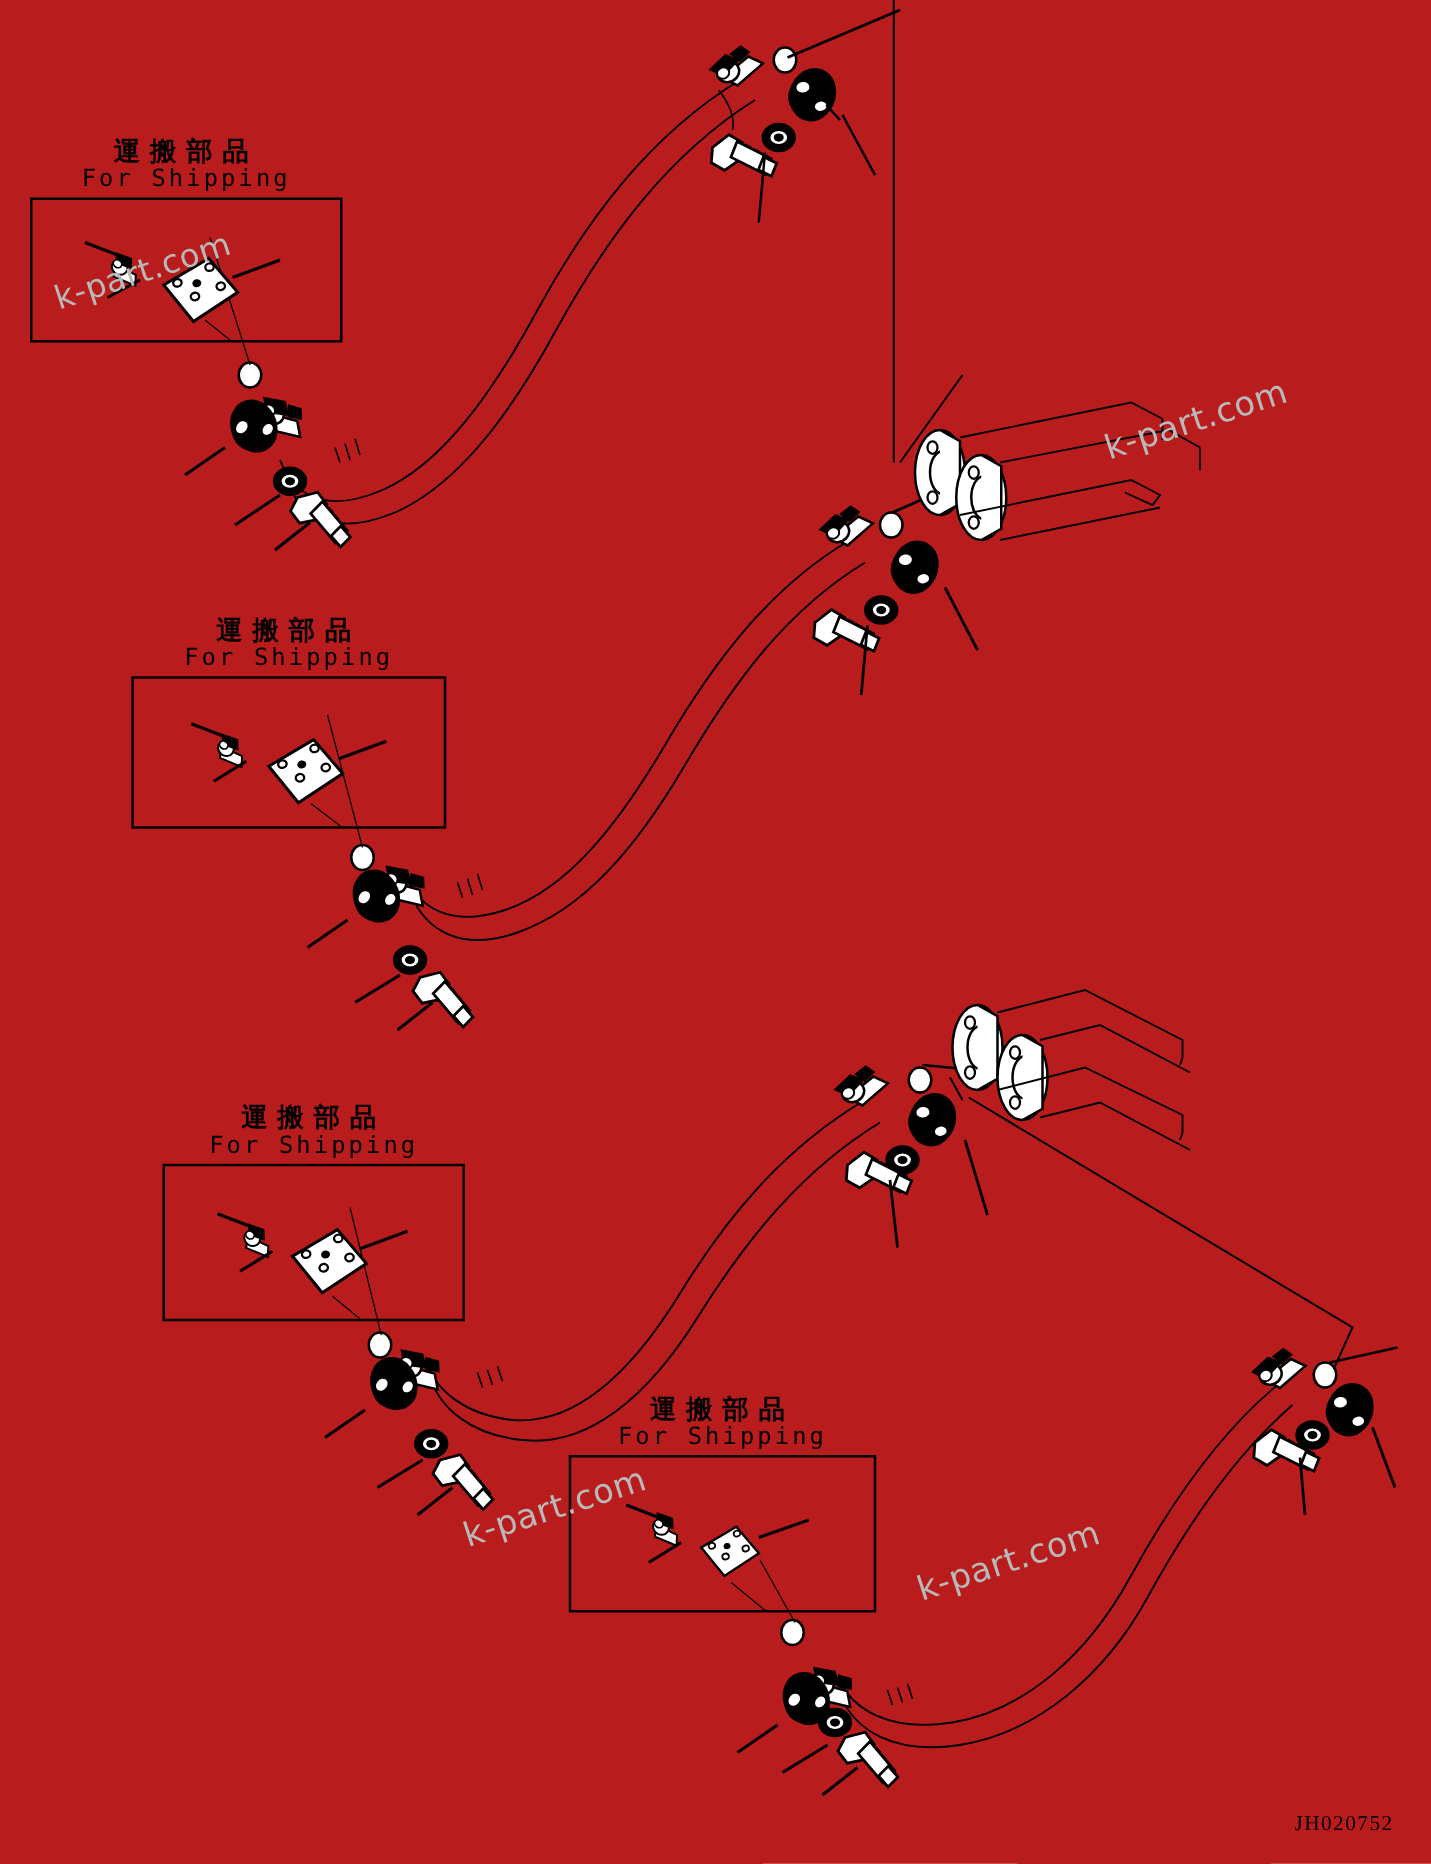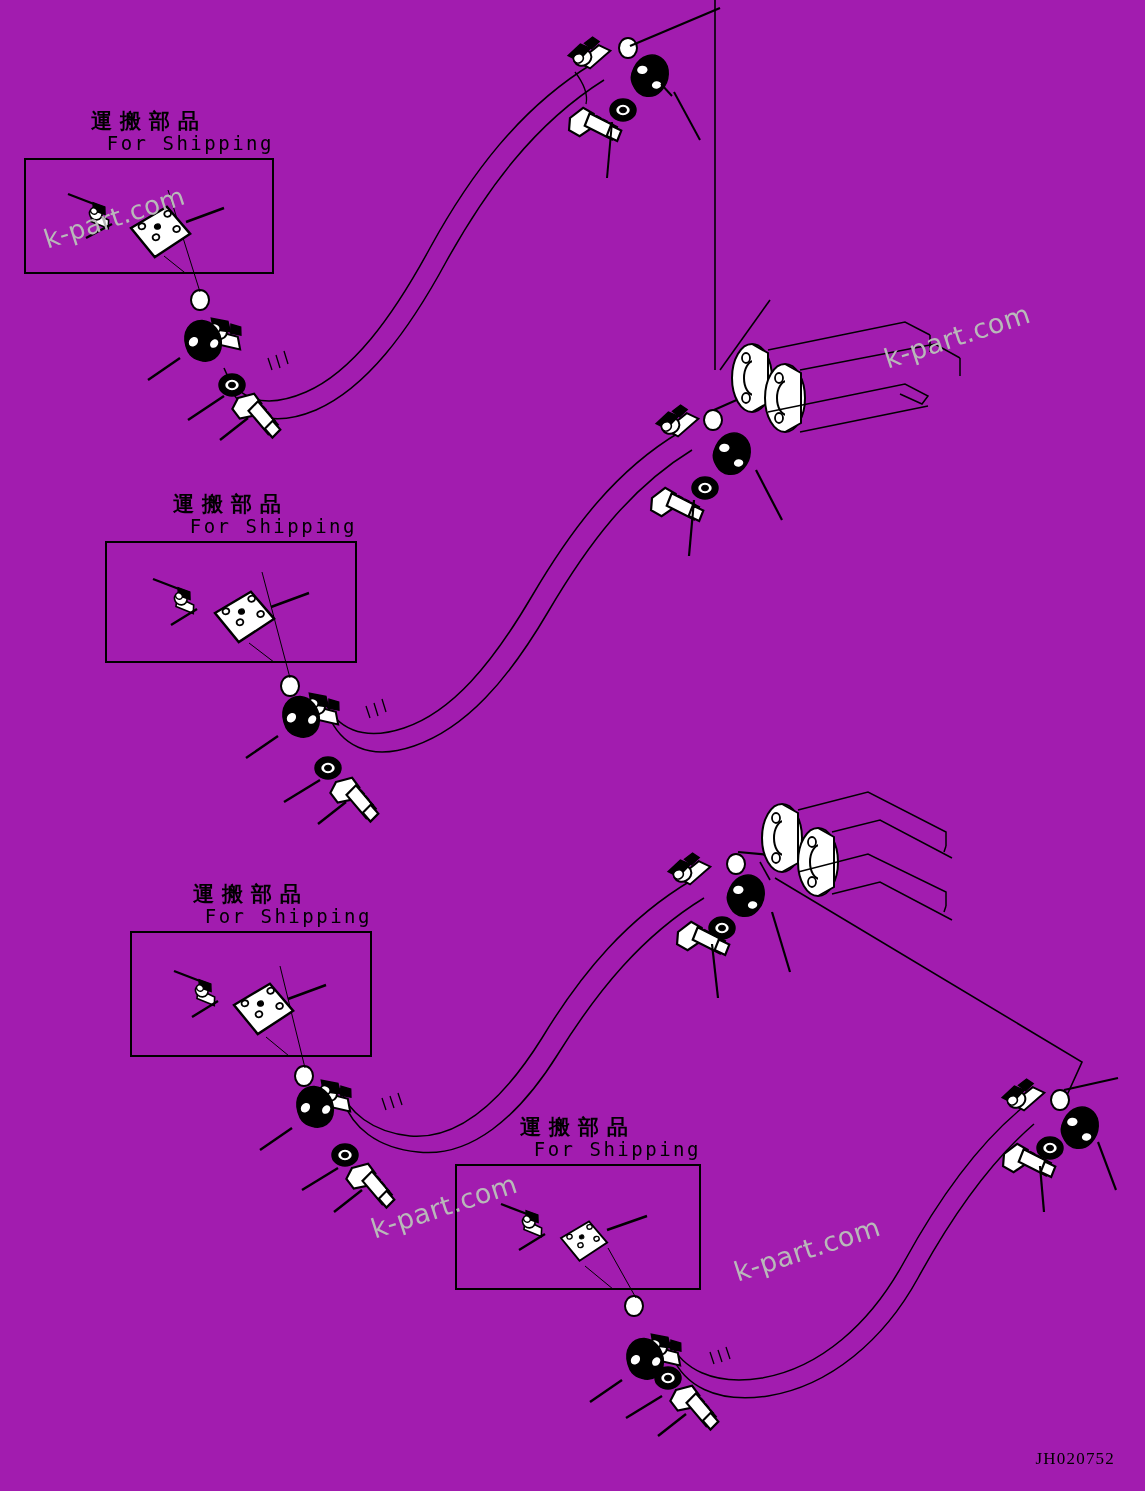--- a/index.html
+++ b/index.html
@@ -2,33 +2,33 @@
 <html><head>
 <meta charset="utf-8">
 <title>JH020752</title>
 <style>
   html,body{margin:0;padding:0;background:#ffffff;}
   body{
     width:1145px;height:1491px;
     font-family:"DejaVu Sans","Liberation Sans",sans-serif;
     position:relative;overflow:hidden;
   }
-  #sheet{position:absolute;left:0;top:0;width:1145px;height:1491px;background:#a21caf;}
+  #sheet{position:absolute;left:0;top:0;width:1145px;height:1491px;background:#b91c1c;}
   svg#drawing{position:absolute;left:0;top:0;width:1145px;height:1491px;}
 
   .ship-label{position:absolute;}
   .ship-label .jp{
     font-family:"DejaVu Sans","Liberation Sans",sans-serif;
     font-size:21px;font-weight:700;letter-spacing:8px;
     color:#000;text-align:center;line-height:1.05;white-space:nowrap;
   }
   .ship-label .en{
     font-family:"DejaVu Sans Mono","Liberation Mono",monospace;
     font-size:19px;font-weight:400;letter-spacing:2.5px;
-    color:#000;text-align:right;line-height:1.15;white-space:nowrap;margin-top:1px;
+    color:#000;text-align:center;line-height:1.15;white-space:nowrap;margin-top:1px;
   }
   .ship-box{
     border:2.5px solid #000;background:transparent;margin-top:3px;position:relative;
   }
   .wm{
     position:absolute;color:#b9b9b9;white-space:nowrap;
     font-family:"DejaVu Sans","Liberation Sans",sans-serif;
     font-size:27px;font-weight:400;letter-spacing:.5px;
     transform-origin:left top;pointer-events:none;
   }

